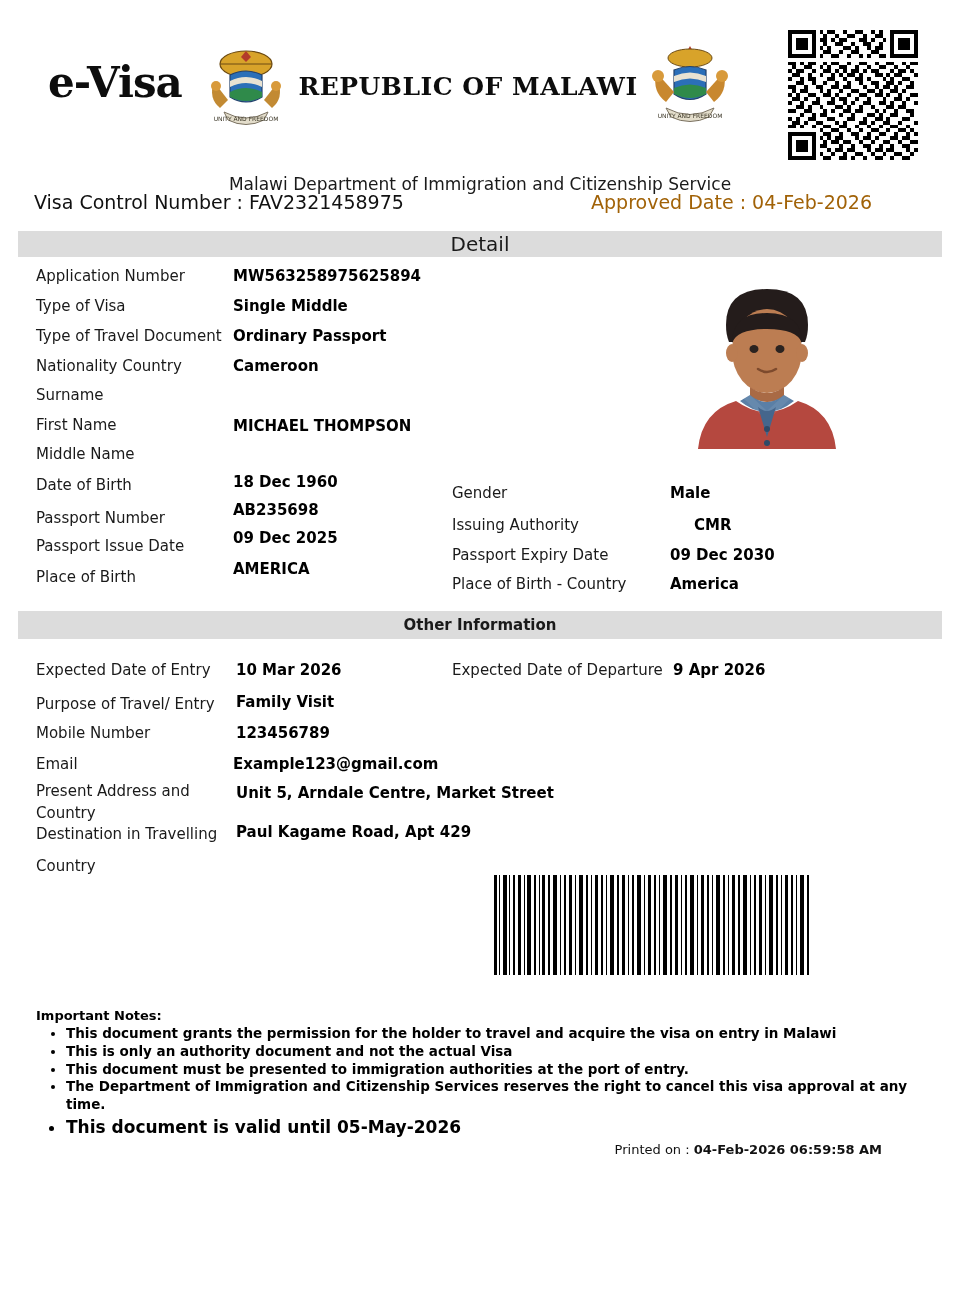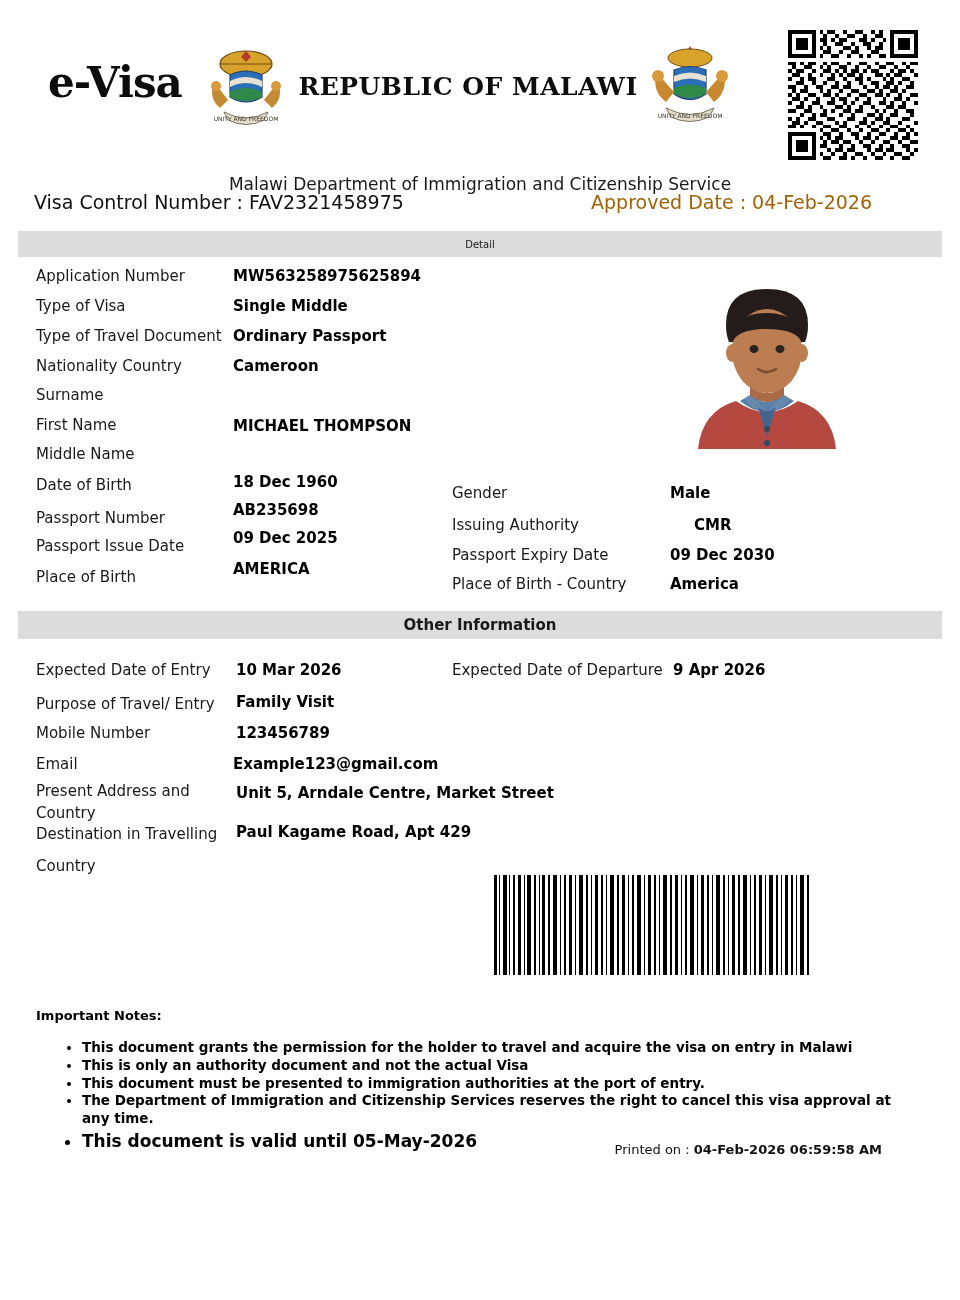--- a/index.html
+++ b/index.html
@@ -102,21 +102,21 @@
   }
 
   
   .section-bar {
     background: #dcdcdc;
     height: 26px;
     margin: 0 18px;
     display: flex;
     align-items: center;
     justify-content: center;
-    font-size: 10px;
+    font-size: 20px;
     color: #1a1a1a;
   }
   .section-bar.bold {
     font-weight: 700;
     font-size: 15px;
     height: 28px;
     text-align: center;
   }
 
   
@@ -170,21 +170,21 @@
     top: 1008px;
     width: 880px;
   }
   .notes-title {
     font-size: 13px;
     font-weight: 700;
     color: #000;
     margin-bottom: 2px;
   }
   .notes ul {
-    margin: 16px;
+    margin: 0;
     padding-left: 30px;
   }
   .notes li {
     font-size: 13.5px;
     font-weight: 700;
     color: #000;
     line-height: 1.32;
   }
   .notes li.valid {
     font-size: 17px;

